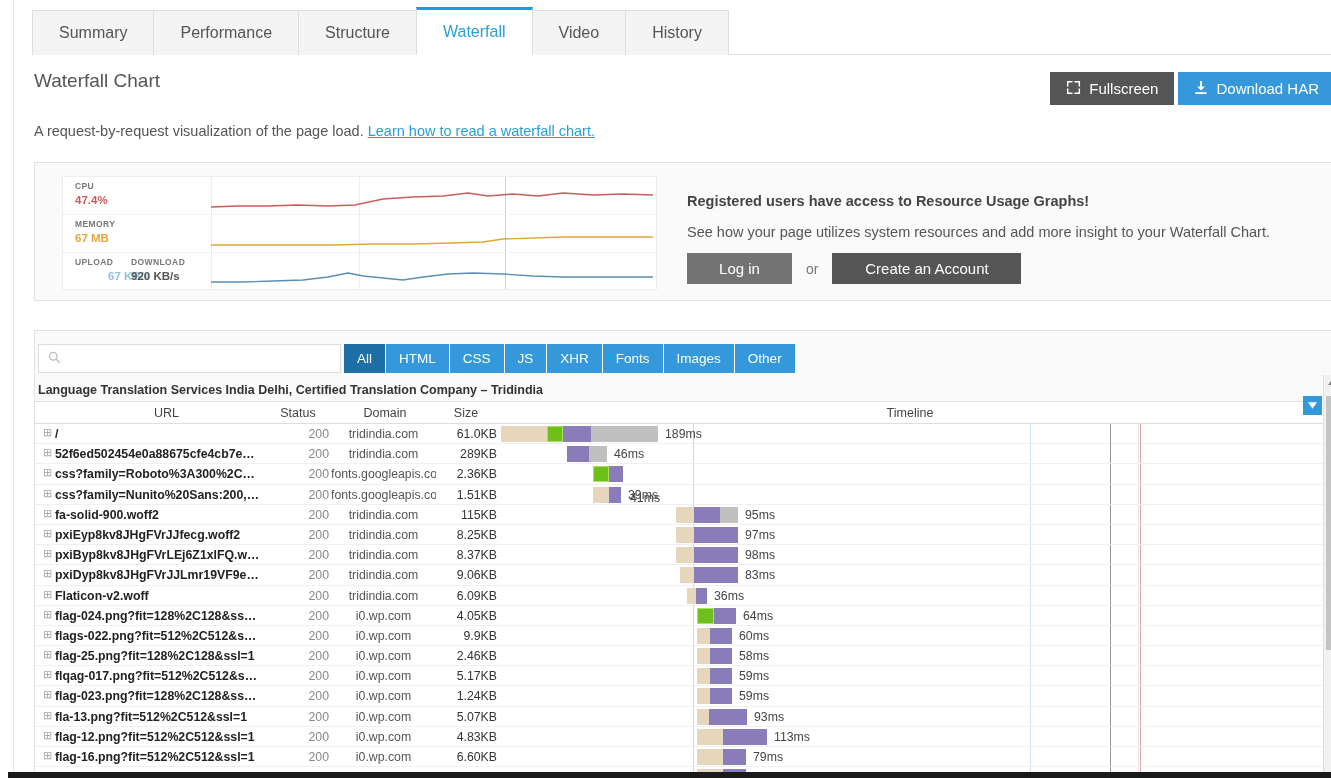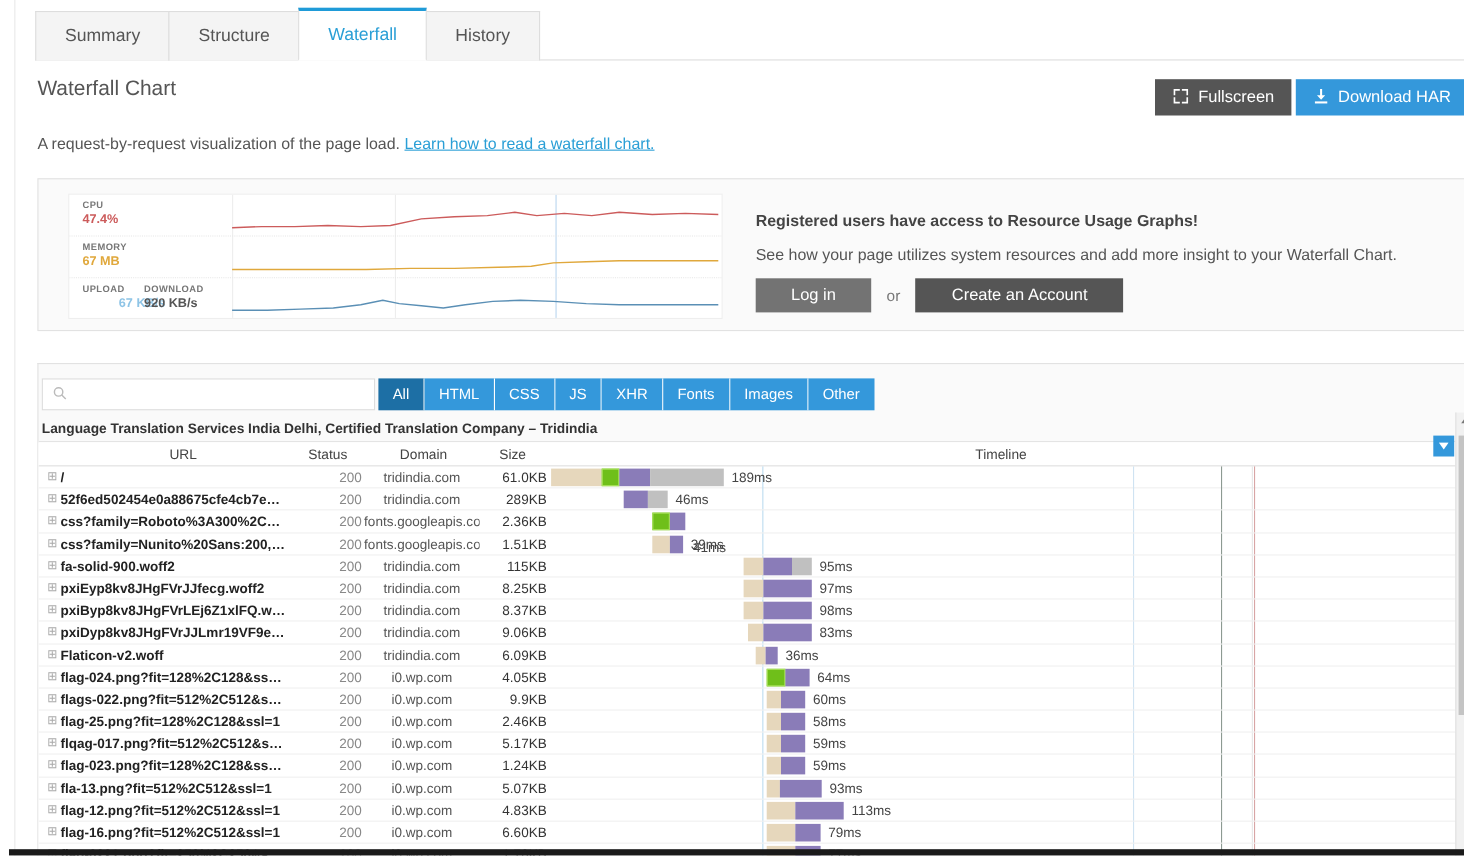--- a/index.html
+++ b/index.html
@@ -268,22 +268,24 @@
   }
 </style>
 </head>
 <body>
 
 <div class="page">
   <div class="leftedge"></div>
 
   <div class="tabbar" id="tabbar">
       <div class="tab">Summary</div>
+      <div class="tab">Performance</div>
       <div class="tab">Structure</div>
       <div class="tab active">Waterfall</div>
+      <div class="tab">Video</div>
       <div class="tab">History</div>
     </div>
 
   <div class="page-title">Waterfall Chart</div>
   <div class="subtitle">
     <span>A request-by-request visualization of the page load.</span>
     <a href="#">Learn how to read a waterfall chart.</a>
   </div>
 
   <div class="hdr-btns">

